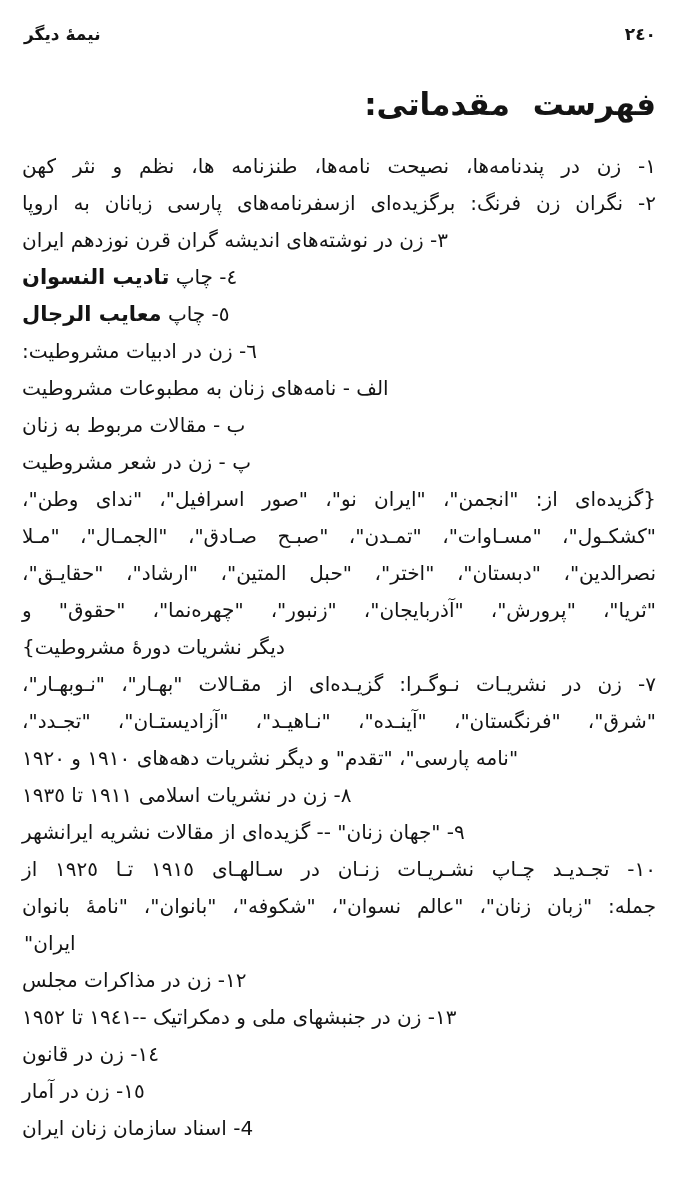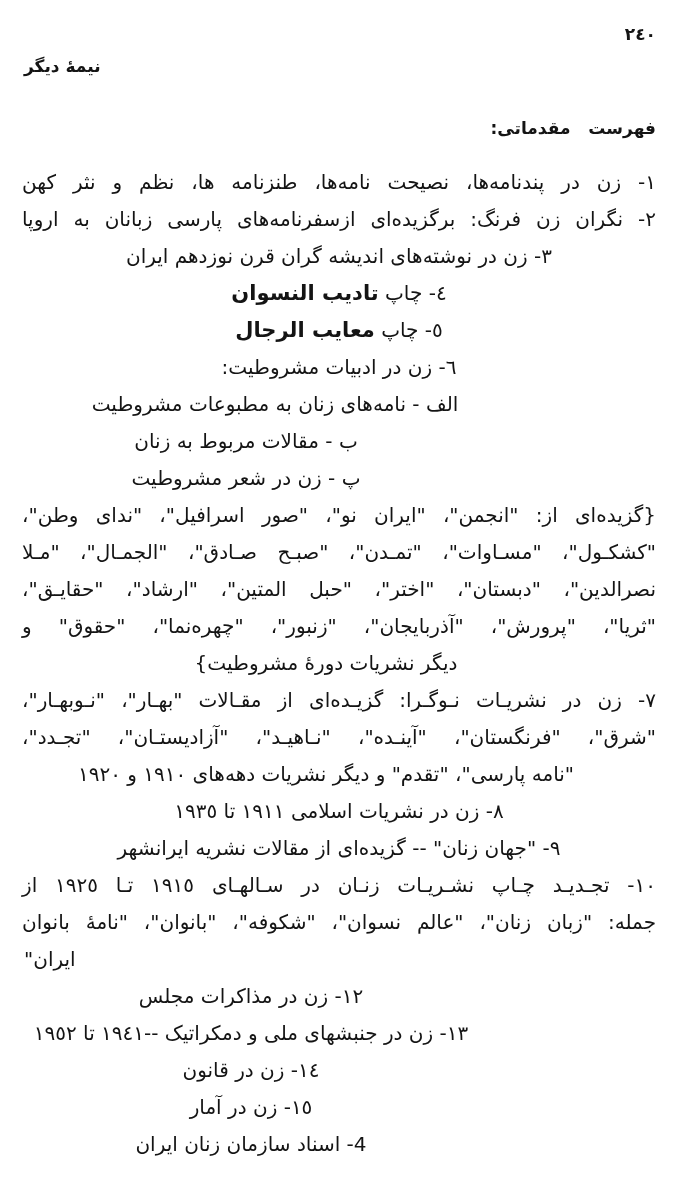--- a/index.html
+++ b/index.html
@@ -8,29 +8,29 @@
     font-family:"DejaVu Sans",sans-serif;
     color:#141414;
     direction:rtl;
   }
   .page{padding:24px 20px 0 22px;}
   .page-header{
     display:flex;justify-content:space-between;align-items:flex-start;
     font-size:17px;font-weight:bold;
   }
   .page-number{letter-spacing:2px;}
-  .journal-title{margin-left:2px;margin-top:32px;}
+  .journal-title{margin-left:2px;}
   .doc-title{
-    font-size:17px;font-weight:bold;
+    font-size:31px;font-weight:bold;
     word-spacing:12px;
     text-align:right;
     margin:42px 0 26px 0;
   }
   .toc{font-size:20px;line-height:37px;}
-  .line{text-align:center;white-space:nowrap;}
+  .line{text-align:left;white-space:nowrap;}
   .line.full{
     white-space:normal;
     text-align:justify;
     text-align-last:justify;
     text-justify:inter-word;
   }
   .line.sub-a{margin-right:128px;}
   .line.sub-b{margin-right:186px;}
   .line.cont{margin-right:26px;}
   .line.num2{margin-right:176px;}

